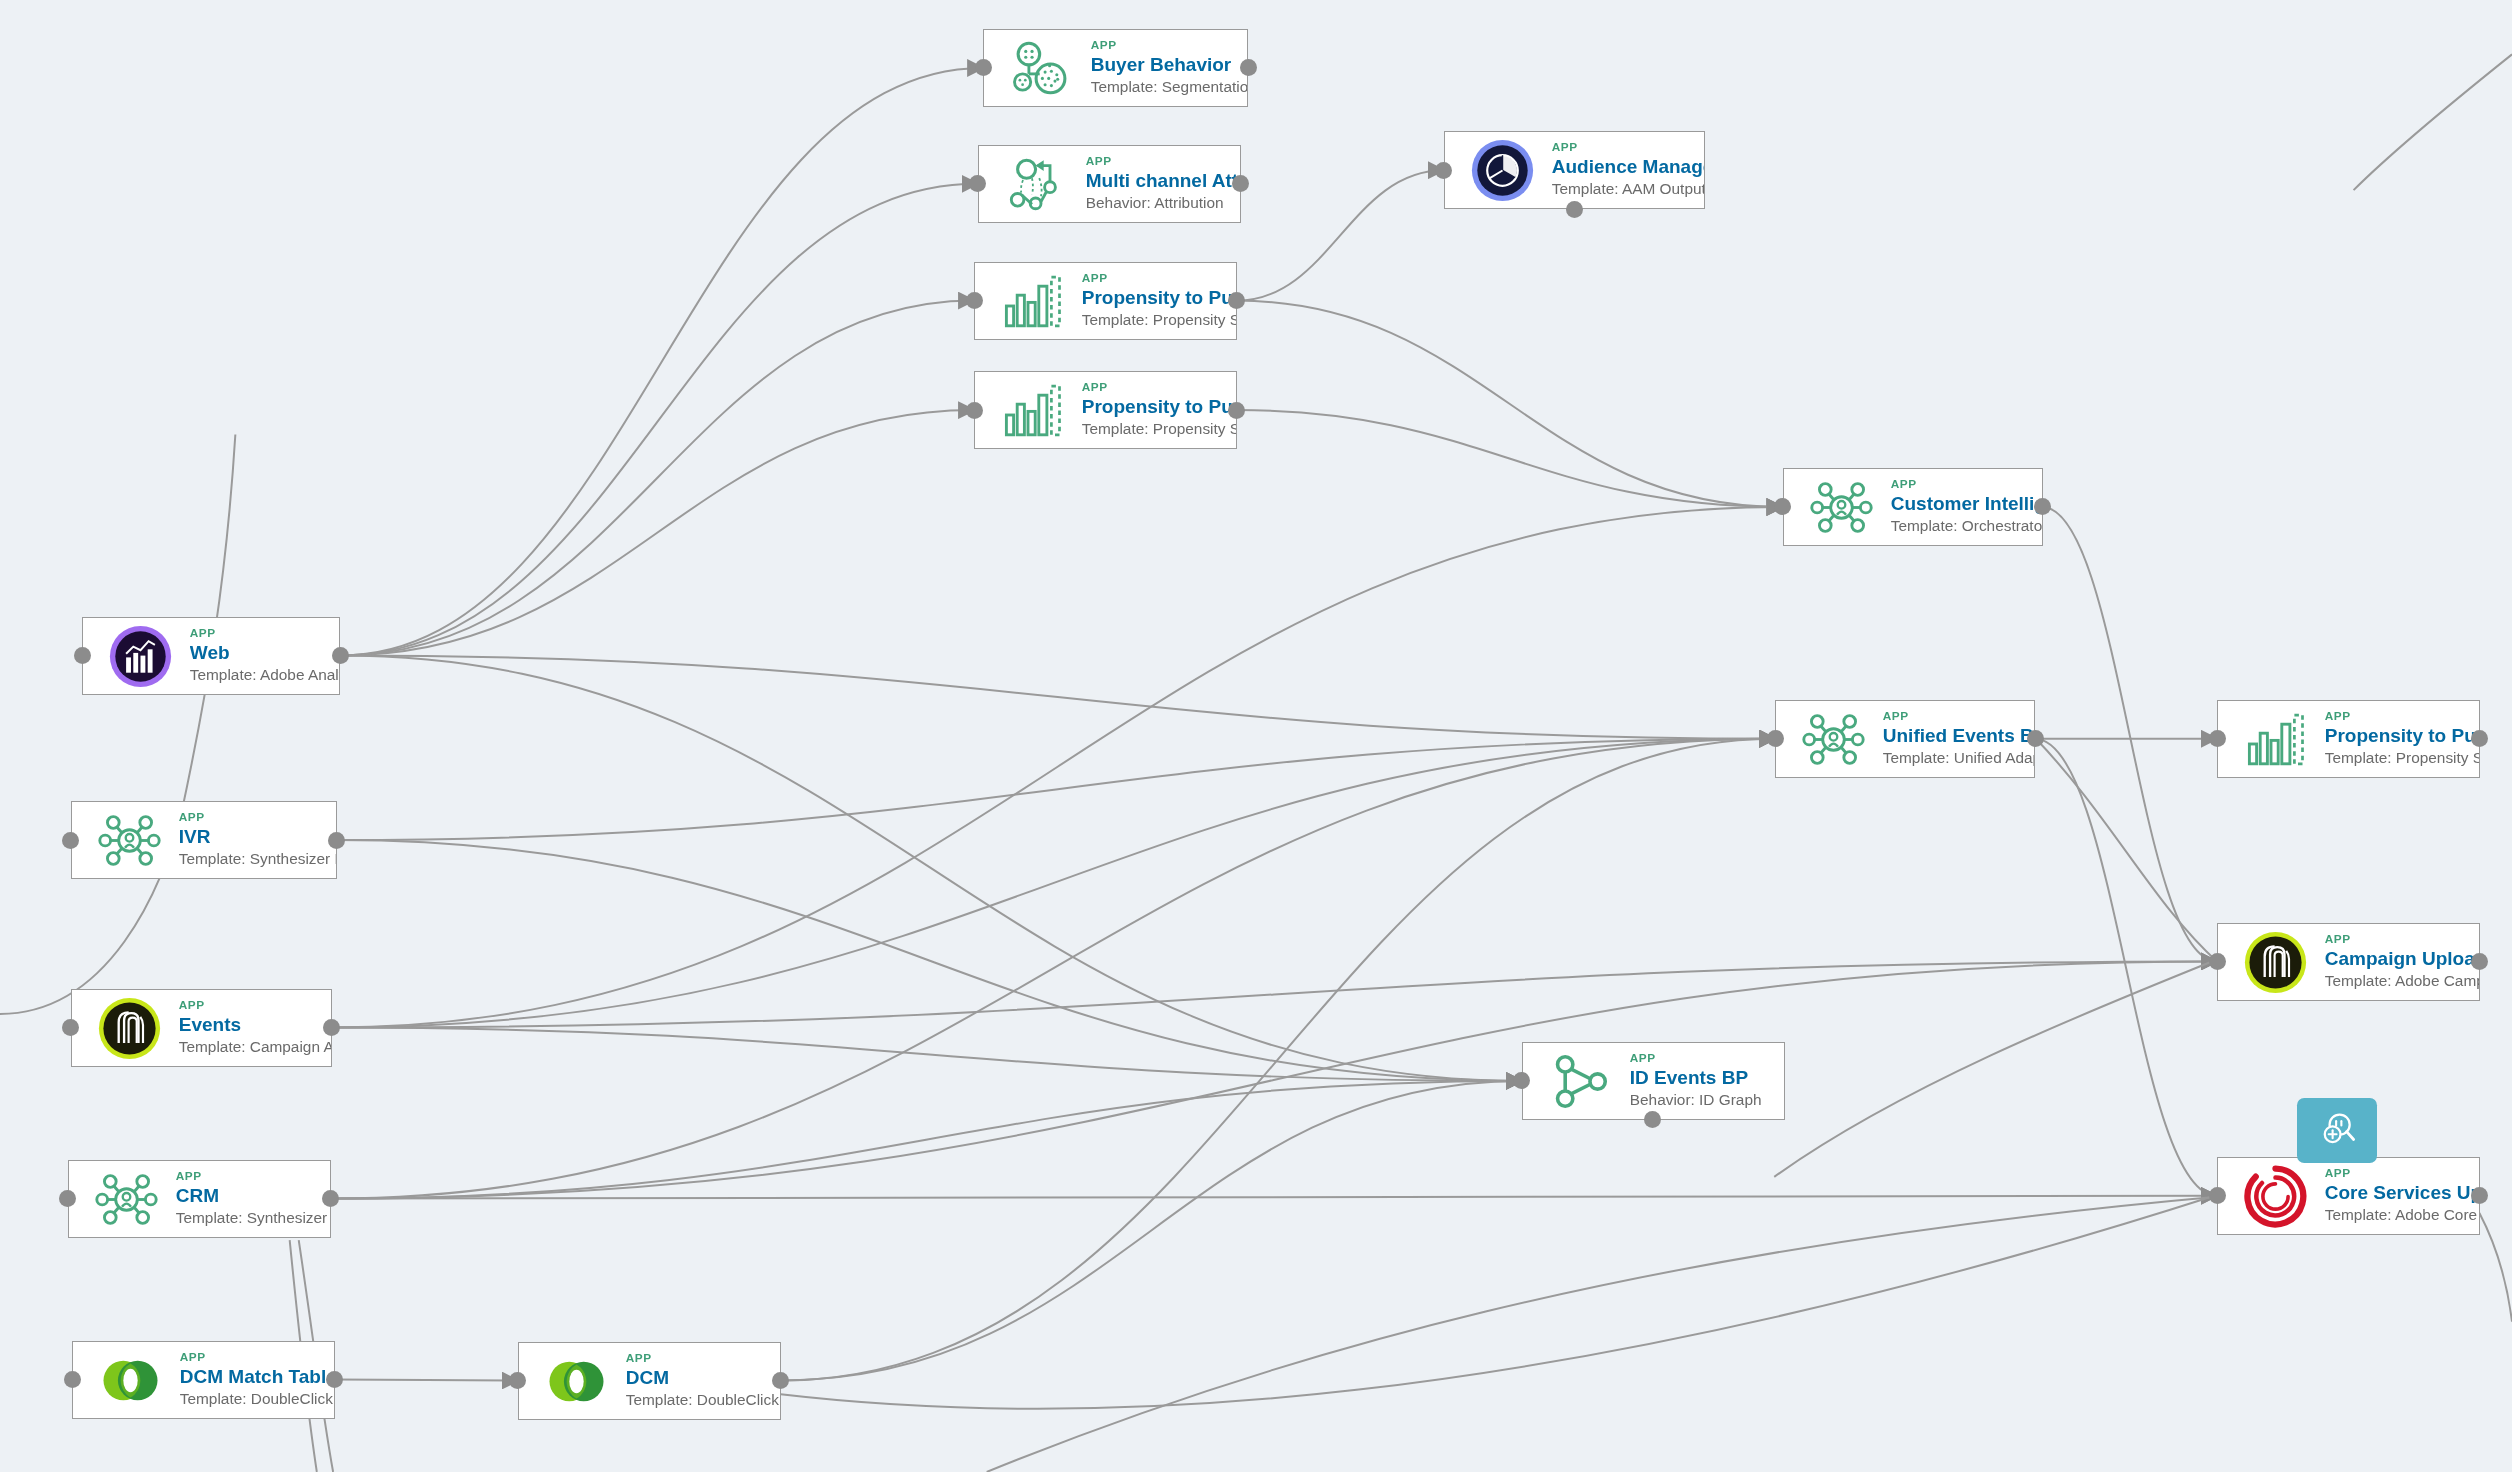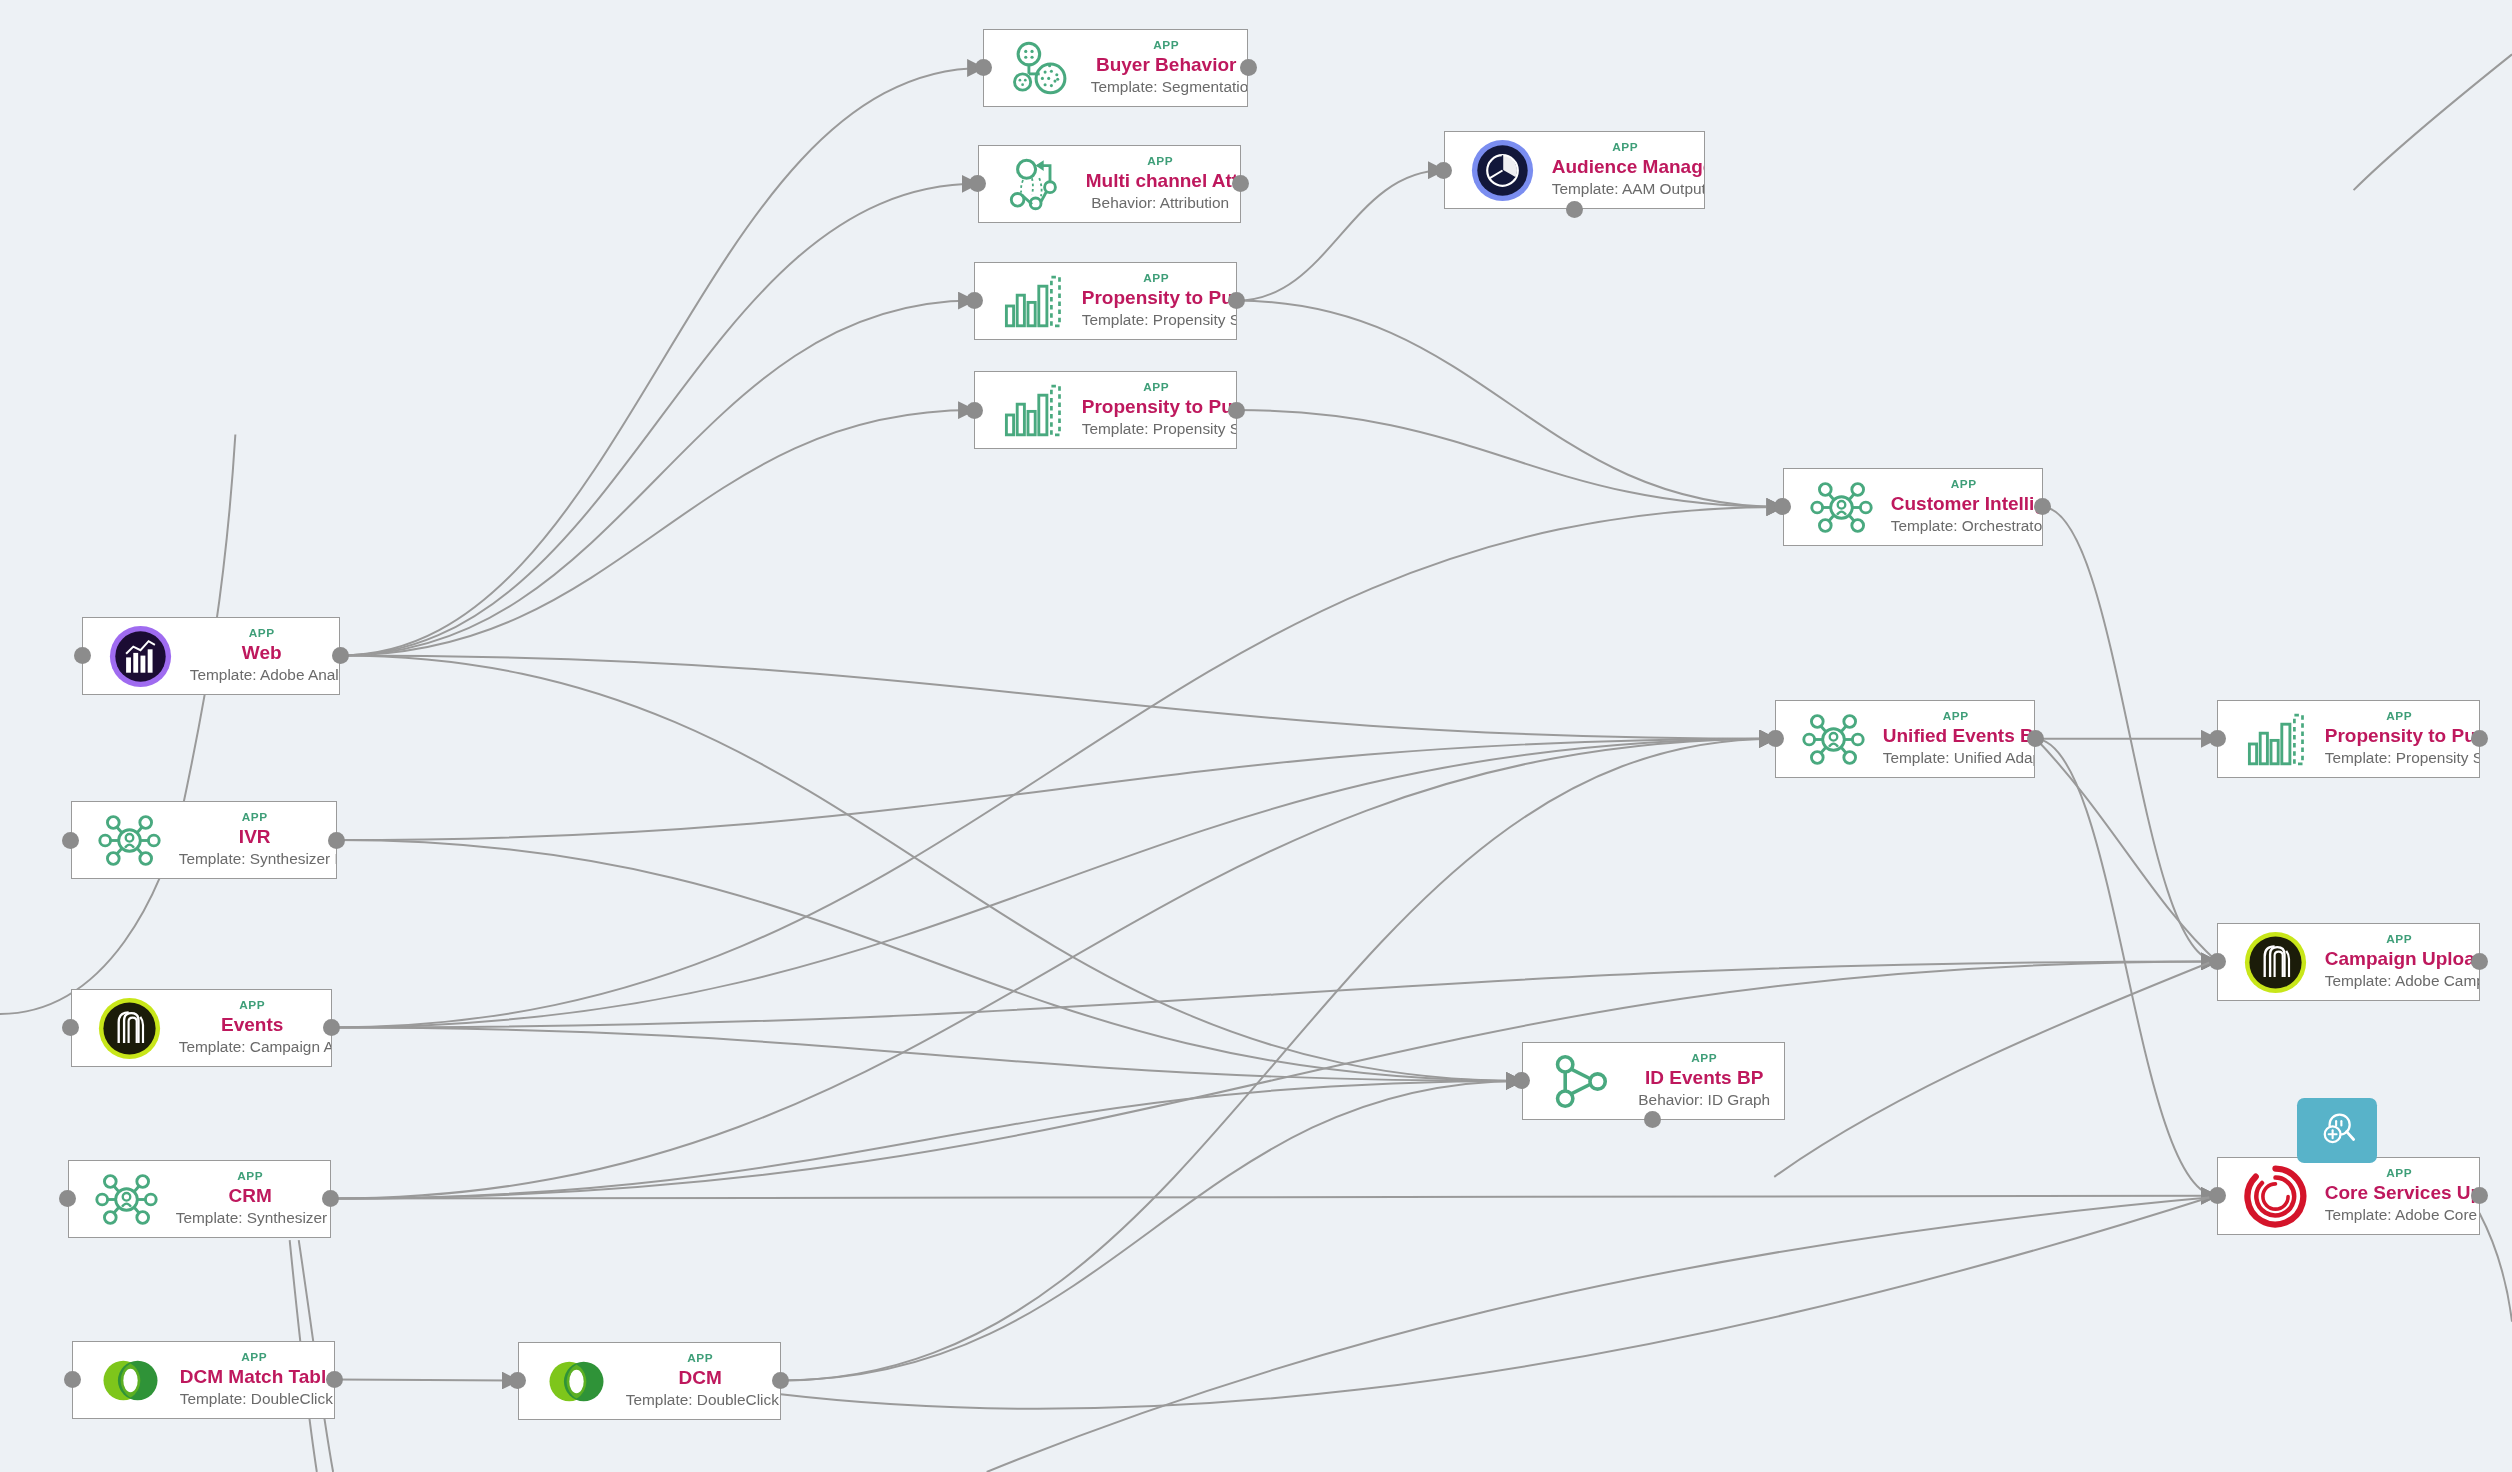--- a/index.html
+++ b/index.html
@@ -3,21 +3,21 @@
 <meta charset="utf-8">
 <style>
   html,body{margin:0;padding:0;}
   body{
     width:2512px;height:1472px;
     background:#edf1f5;
     font-family:"Liberation Sans", sans-serif;
     overflow:hidden;
     position:relative;
   }
-  #canvas{position:absolute;inset:0;width:2032px;height:1472px;text-align:center;}
+  #canvas{position:absolute;inset:0;width:2032px;height:1472px;}
   #edge-layer{position:absolute;left:0;top:0;width:2512px;height:1472px;pointer-events:none;}
 
   .node{
     position:absolute;
     background:#ffffff;
     border:1.8px solid #9a9a9a;
     box-sizing:border-box;
     display:flex;
     align-items:center;
     overflow:hidden;
@@ -39,21 +39,21 @@
     font-size:11.8px;
     font-weight:bold;
     letter-spacing:0.5px;
     color:#3e9e78;
     line-height:13.6px;
     margin-bottom:0.9px;
   }
   .node-title{
     font-size:19px;
     font-weight:bold;
-    color:#be185d;
+    color:#0369a1;
     line-height:22.6px;
     white-space:nowrap;
   }
   .node-sub{
     font-size:15.4px;
     color:#6a6a6a;
     line-height:20px;
     white-space:nowrap;
   }
 

